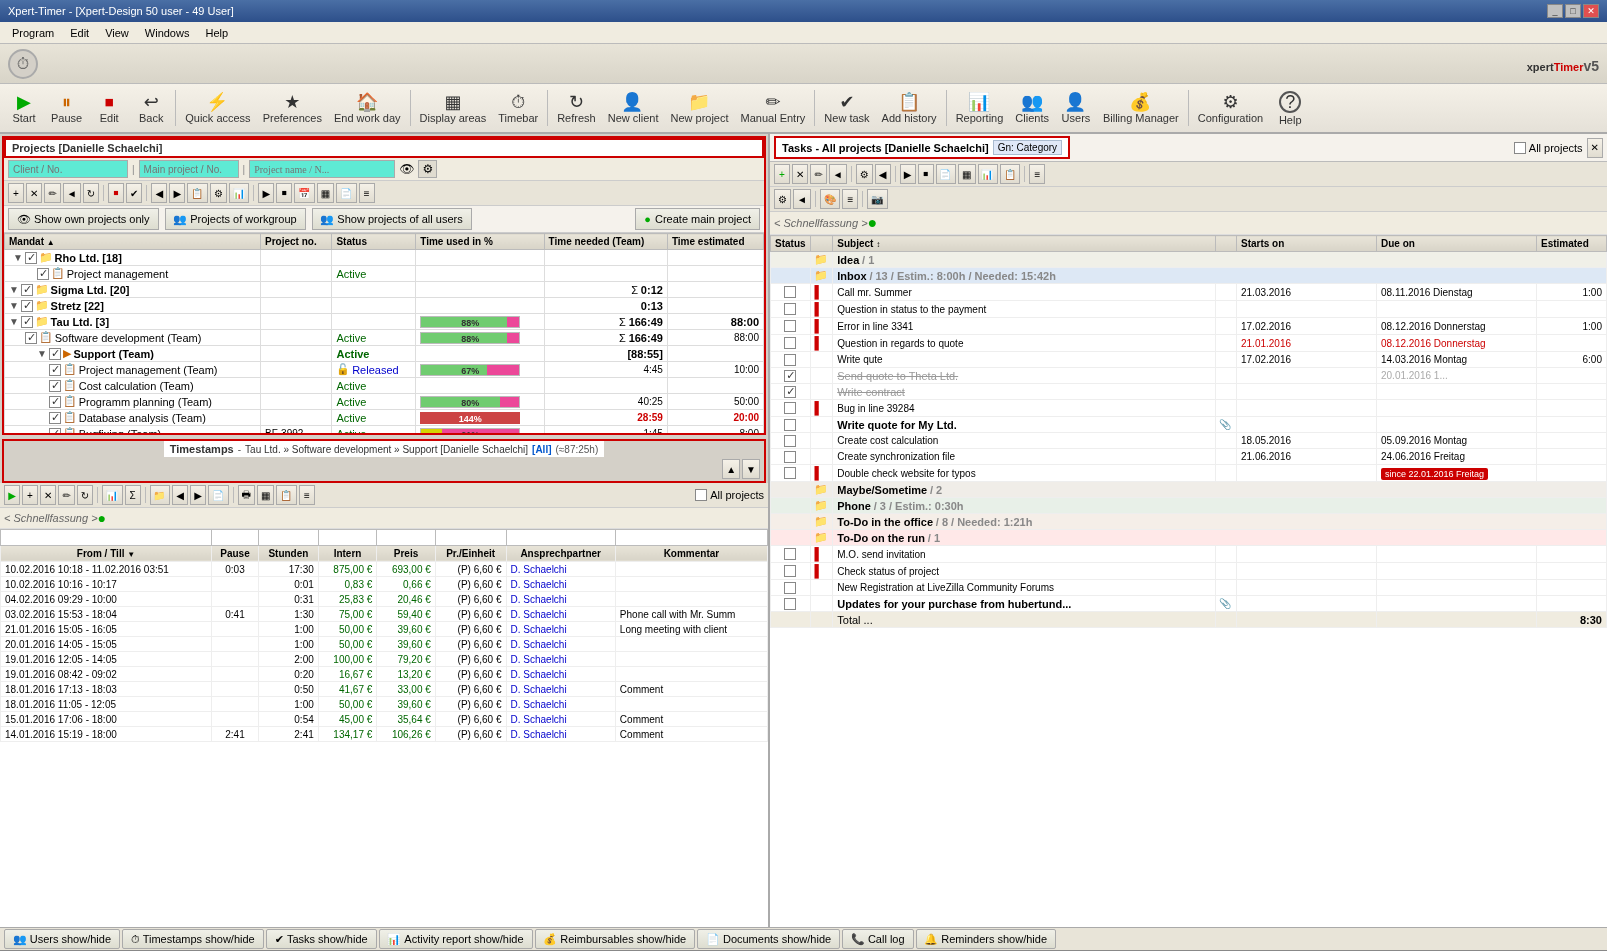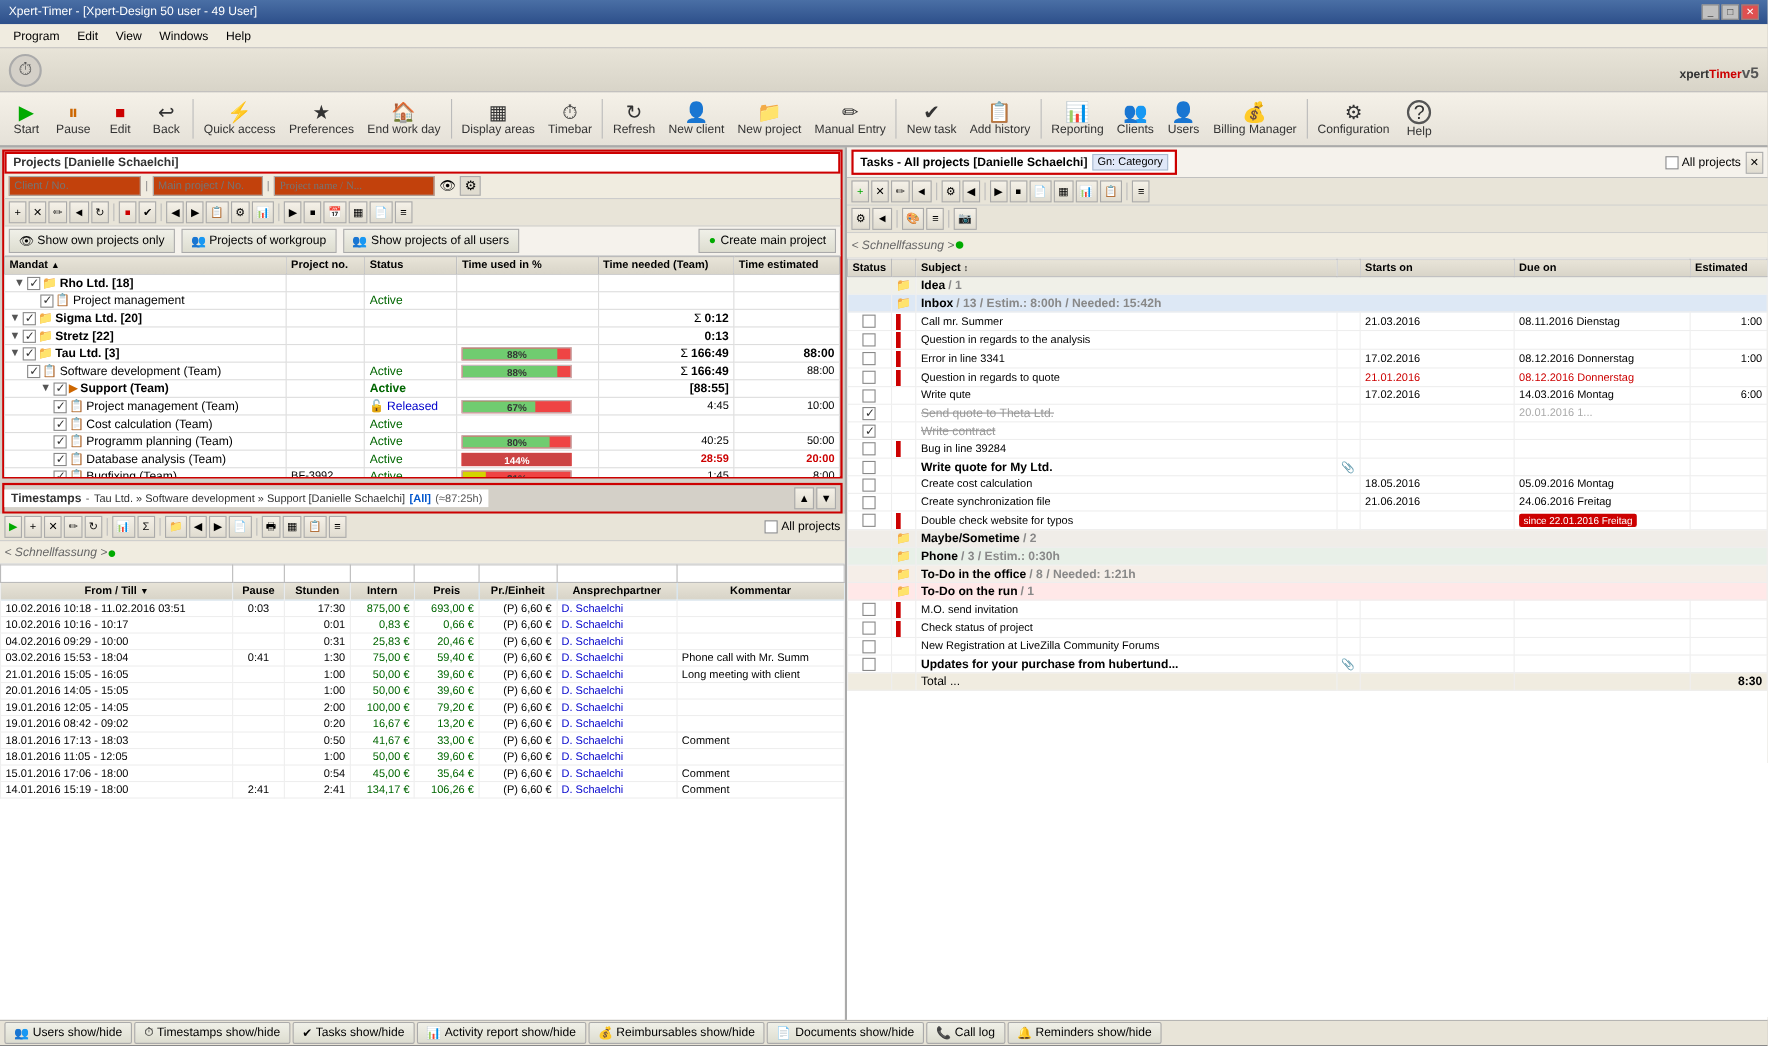--- a/index.html
+++ b/index.html
@@ -25,41 +25,41 @@
     .toolbar-separator { width: 1px; height: 36px; background: #bbb; margin: 0 2px; }
 
     
     .main-layout { display: flex; height: calc(951px - 22px - 22px - 40px - 50px - 24px); }
 
     
     .left-panel { width: 770px; display: flex; flex-direction: column; border-right: 2px solid #aaa; }
     .panel-header-red { background: white; color: #333; border: 2px solid #cc0000; padding: 2px 6px; font-weight: bold; font-size: 11px; display: flex; align-items: center; }
     
     .search-bar { background: #f0ece0; padding: 2px 4px; display: flex; gap: 4px; align-items: center; border-bottom: 1px solid #ccc; }
-    .search-input { height: 18px; border: 1px solid #aaa; background: #c2410c; padding: 1px 4px; font-size: 10px; }
+    .search-input { height: 18px; border: 1px solid #aaa; background: #5eead4; padding: 1px 4px; font-size: 10px; }
     .search-input.wide { width: 120px; }
     .search-input.medium { width: 100px; }
     
     .projects-toolbar { background: #e8e4d8; padding: 2px 4px; display: flex; gap: 2px; align-items: center; border-bottom: 1px solid #ccc; }
     .small-btn { height: 20px; min-width: 16px; background: linear-gradient(to bottom, #f5f1e8, #e0dcd0); border: 1px solid #aaa; cursor: pointer; display: flex; align-items: center; justify-content: center; font-size: 10px; padding: 0 3px; }
     
     .view-options { background: #f5f2ec; padding: 2px 4px; display: flex; gap: 6px; align-items: center; border-bottom: 1px solid #ccc; }
     .view-btn { height: 22px; padding: 2px 8px; background: linear-gradient(to bottom, #f0f0e8, #ddddd0); border: 1px solid #aaa; cursor: pointer; font-size: 10px; display: flex; align-items: center; gap: 3px; }
     
     .create-main-btn { margin-left: auto; height: 22px; padding: 2px 8px; background: linear-gradient(to bottom, #f0f0e8, #ddddd0); border: 1px solid #aaa; cursor: pointer; font-size: 10px; display: flex; align-items: center; gap: 4px; }
     
     
     .projects-table-container { overflow-y: auto; max-height: 230px; background: white; }
     .projects-table { width: 100%; border-collapse: collapse; }
     .projects-table th { background: linear-gradient(to bottom, #e8e4d8, #d8d4c8); border: 1px solid #bbb; padding: 2px 4px; text-align: left; font-size: 10px; font-weight: bold; white-space: nowrap; position: sticky; top: 0; z-index: 1; }
     .projects-table td { border: 1px solid #ddd; padding: 1px 4px; font-size: 10px; white-space: nowrap; height: 16px; }
     .indent-0 { padding-left: 4px; }
     .indent-2 { padding-left: 28px; }
     
-    .progress-bar-container { width: 100px; height: 12px; background: #ef4444; border: 1px solid #bbb; position: relative; overflow: hidden; }
+    .progress-bar-container { width: 100px; height: 12px; background: #ec4899; border: 1px solid #bbb; position: relative; overflow: hidden; }
     .progress-bar-fill { height: 100%; position: absolute; top: 0; left: 0; }
     .progress-bar-text { position: absolute; width: 100%; text-align: center; font-size: 9px; font-weight: bold; color: #333; line-height: 12px; }
     
     .status-active { color: #006600; }
     .status-released { color: #0000cc; }
     .time-red { color: #cc0000; font-weight: bold; margin-left: 40px; }
 
     
     .timestamps-panel { flex: 1; display: flex; flex-direction: column; min-height: 0; }
     .timestamps-table-container { overflow-y: auto; flex: 1; background: white; }
@@ -535,21 +535,21 @@
               <td class="text-right">8:00</td>
             </tr>
 
           </tbody>
         </table>
       </div>
     </div>
 
     <div class="timestamps-panel">
 
-      <div style="border:2px solid #cc0000;margin:2px 2px 0 2px;display:flex;align-items:center;">
+      <div style="border:2px solid #cc0000;margin:2px 2px 0 2px;display:flex;align-items:center;flex-direction:column;">
         <div style="background:white;color:#333;padding:2px 6px;font-weight:bold;font-size:11px;display:flex;align-items:center;gap:4px;">
           <span>Timestamps</span>
           <span style="font-weight:normal;color:#555;font-size:10px;">-</span>
           <span style="font-weight:normal;color:#333;font-size:10px;">Tau Ltd. » Software development » Support [Danielle Schaelchi]</span>
           <span style="color:#0055cc;font-size:10px;">[All]</span>
           <span style="font-weight:normal;color:#555;font-size:10px;">(≈87:25h)</span>
         </div>
         <div style="margin-left:auto;padding:2px 4px;display:flex;align-items:center;gap:2px;">
           <button class="small-btn">▲</button>
           <button class="small-btn">▼</button>
@@ -819,21 +819,21 @@
             <td><span style="color:#cc0000;font-size:12px;">▌</span></td>
             <td>Call mr. Summer</td>
             <td></td>
             <td>21.03.2016</td>
             <td>08.11.2016 Dienstag</td>
             <td class="text-right">1:00</td>
           </tr>
           <tr>
             <td class="checkbox-cell"><span class="checkbox-icon"></span></td>
             <td><span style="color:#cc0000;font-size:12px;">▌</span></td>
-            <td>Question in regards to the analysis</td>
+            <td>Question in status to the payment</td>
             <td></td>
             <td></td>
             <td></td>
             <td></td>
           </tr>
           <tr>
             <td class="checkbox-cell"><span class="checkbox-icon"></span></td>
             <td><span style="color:#cc0000;font-size:12px;">▌</span></td>
             <td>Error in line 3341</td>
             <td></td>

